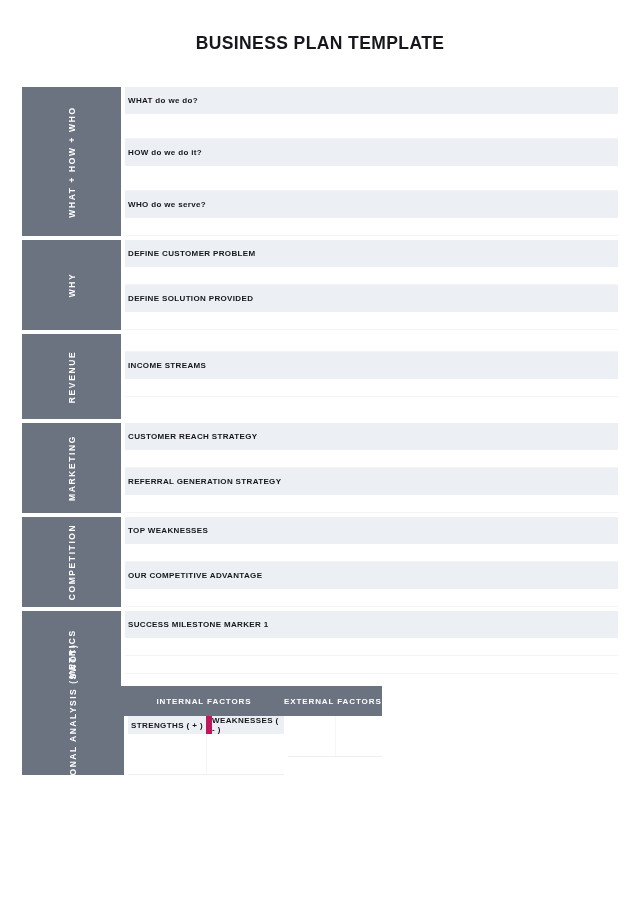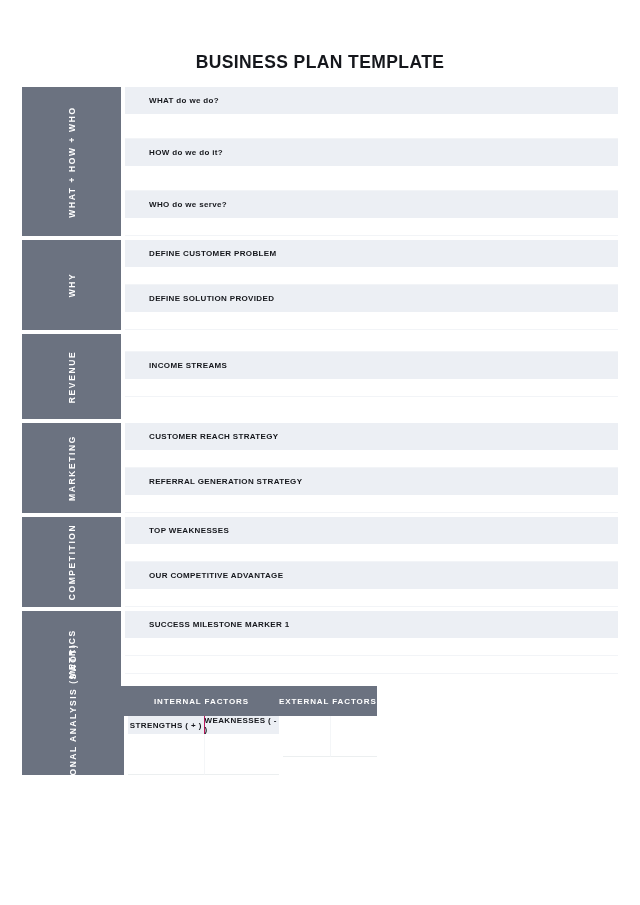--- a/index.html
+++ b/index.html
@@ -12,21 +12,21 @@
     color: #1b1d23;
     overflow: hidden;
   }
 
   
   .page-title {
     text-align: center;
     font-size: 17.5px;
     font-weight: bold;
     letter-spacing: 0.4px;
-    padding-top: 52px;
+    padding-top: 33px;
     color: #15171c;
   }
 
   
   .plan-table {
     position: absolute;
     left: 22px;
     top: 87px;
     width: 596px;
   }
@@ -61,21 +61,21 @@
     margin-left: 4px;
     display: flex;
     flex-direction: column;
   }
 
   .row-label {
     background: #eceff4;
     height: 27px;
     display: flex;
     align-items: center;
-    padding-left: 24px;
+    padding-left: 3px;
     font-size: 8px;
     font-weight: bold;
     letter-spacing: 0.35px;
     color: #15171c;
   }
 
   .row-entry {
     background: #ffffff;
     height: 18px;
     border-bottom: 1px solid #f2f4f7;
@@ -143,21 +143,21 @@
     display: flex;
     align-items: center;
     justify-content: center;
     font-size: 8px;
     font-weight: bold;
     letter-spacing: 0.4px;
     color: #15171c;
   }
 
   .swot-col-head + .swot-col-head {
-    border-left: 1px solid #be185d;
+    border-left: 6px solid #be185d;
   }
 
   .swot-body {
     display: flex;
     background: #ffffff;
     height: 41px;
   }
 
   .swot-cell {
     flex: 1 1 50%;

